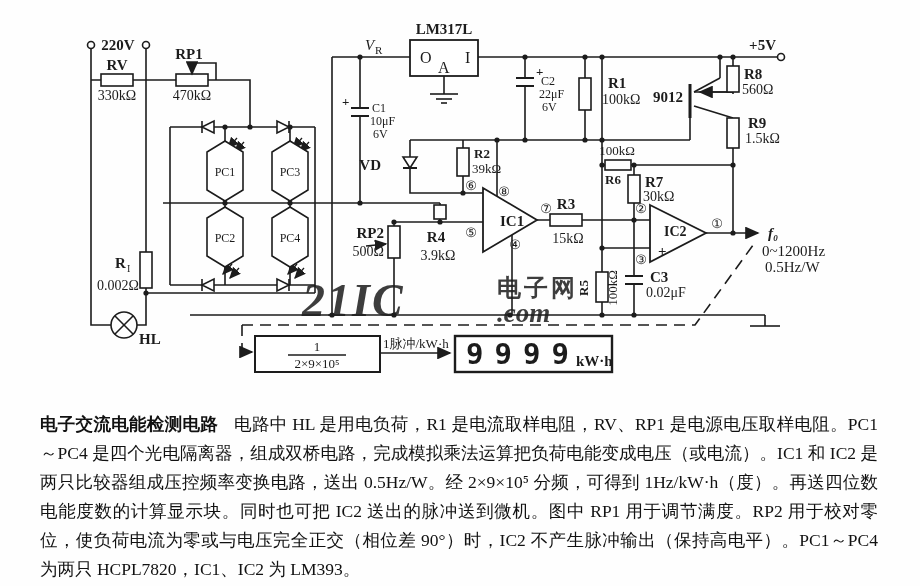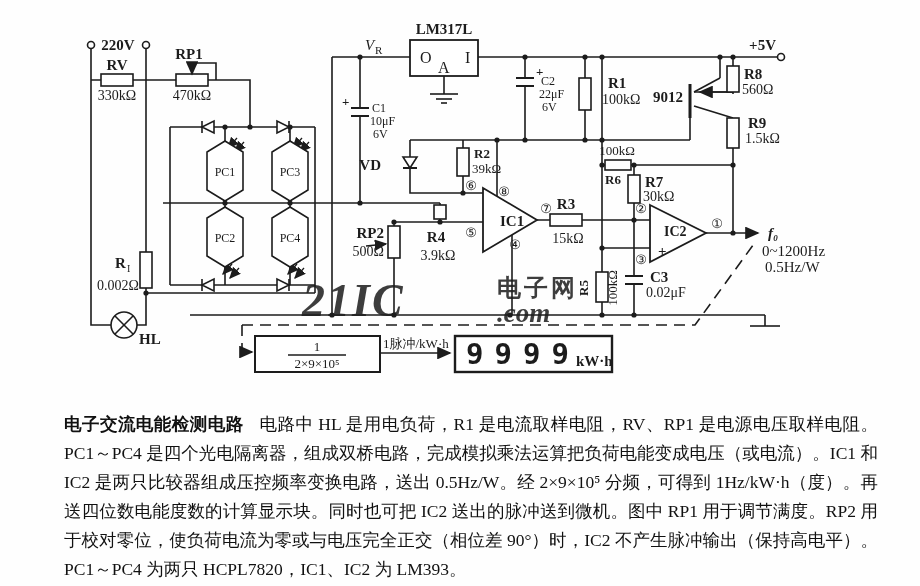--- a/index.html
+++ b/index.html
@@ -10,21 +10,21 @@
   .ref{font-weight:bold;font-size:15px;}
   .val{font-size:14px;}
   .sm{font-size:12px;}
   .pin{font-size:13px;}
   .icname{font-size:15px;font-weight:bold;}
   .wm-big{font-size:46px;font-weight:bold;font-style:italic;letter-spacing:2px;}
   .wm-cn{font-size:24px;font-weight:bold;letter-spacing:3px;}
   .wm-com{font-size:27px;font-style:italic;font-weight:bold;}
   .digits{font-family:"DejaVu Sans Mono",monospace;font-size:29px;font-weight:bold;letter-spacing:11px;}
   .desc{position:absolute;left:40px;right:42px;top:392px;font-size:17.5px;line-height:29px;
-        text-align:justify;color:#111;margin-left:24px;}
+        text-align:justify;color:#111;}
   .desc-title{font-weight:bold;margin-right:16px;}
 </style>
 </head>
 <body>
 <div class="page">
 
 <svg width="920" height="390" viewBox="0 0 920 390">
   <defs>
     <marker id="ah" markerWidth="10" markerHeight="8" refX="8" refY="4" orient="auto">
       <path d="M0,0 L9,4 L0,8 Z" fill="#1c1c1c"></path>

